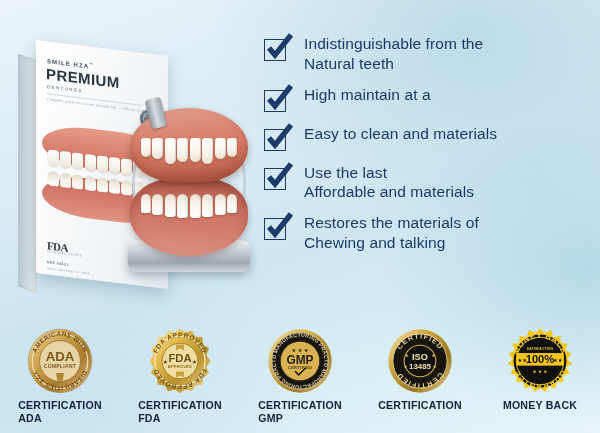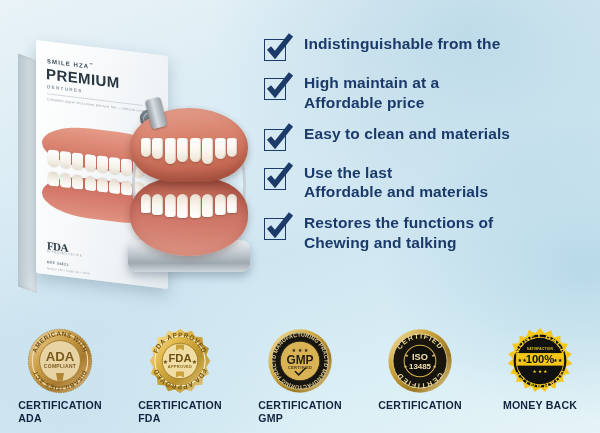--- a/index.html
+++ b/index.html
@@ -132,21 +132,21 @@
   }
 
   
   .benefits { position:absolute; left:264px; top:34px; width:330px; }
   .brow { display:flex; align-items:flex-start; margin-bottom:11px; }
   .brow:last-child { margin-bottom:0; }
   .cbox { position:relative; width:26px; height:26px; flex:0 0 26px; margin-top:2px; margin-right:14px; }
   .cbox .sq { position:absolute; left:0; top:3px; width:22px; height:22px;
               border:1.8px solid #1d3b69; background:transparent; }
   .cbox svg { position:absolute; left:1px; top:-3px; width:28px; height:28px; }
-  .btext { font-size:15.5px; line-height:1.28; font-weight:700; color:#1b3a6a;
+  .btext { font-size:15.5px; line-height:1.28; font-weight:400; color:#1b3a6a;
            letter-spacing:.1px; }
 
   
   .certs { position:absolute; left:0; right:0; top:328px; height:105px;
            display:flex; justify-content:space-around; align-items:flex-start; }
   .cert { width:118px; display:flex; flex-direction:column; align-items:center; }
   .medal { width:66px; height:66px; position:relative; }
   .cert-cap { margin-top:5px; text-align:left; font-size:10.6px; font-weight:700;
               line-height:1.24; color:#12243f; letter-spacing:.2px; }
   .medal svg { display:block; width:66px; height:66px; }
@@ -255,33 +255,33 @@
 
     <div class="brow">
       <div class="cbox">
         <div class="sq"></div>
         <svg viewBox="0 0 28 28">
             <path d="M4 15 L10 22 L26 2" fill="none" stroke="#1d3b69" stroke-width="5.4" stroke-linecap="butt" stroke-linejoin="miter"></path>
           </svg>
       </div>
       <div class="btext">
         <div>Indistinguishable from the</div>
+        <div>Natural teeth</div>
       </div>
     </div>
 
     <div class="brow">
       <div class="cbox">
         <div class="sq"></div>
         <svg viewBox="0 0 28 28">
             <path d="M4 15 L10 22 L26 2" fill="none" stroke="#1d3b69" stroke-width="5.4" stroke-linecap="butt" stroke-linejoin="miter"></path>
           </svg>
       </div>
       <div class="btext">
         <div>High maintain at a</div>
-        <div>Affordable price</div>
       </div>
     </div>
 
     <div class="brow">
       <div class="cbox">
         <div class="sq"></div>
         <svg viewBox="0 0 28 28">
             <path d="M4 15 L10 22 L26 2" fill="none" stroke="#1d3b69" stroke-width="5.4" stroke-linecap="butt" stroke-linejoin="miter"></path>
           </svg>
       </div>
@@ -304,21 +304,21 @@
     </div>
 
     <div class="brow">
       <div class="cbox">
         <div class="sq"></div>
         <svg viewBox="0 0 28 28">
             <path d="M4 15 L10 22 L26 2" fill="none" stroke="#1d3b69" stroke-width="5.4" stroke-linecap="butt" stroke-linejoin="miter"></path>
           </svg>
       </div>
       <div class="btext">
-        <div>Restores the functions of</div>
+        <div>Restores the materials of</div>
         <div>Chewing and talking</div>
       </div>
     </div>
   </div>
 
   <div class="certs">
 
     <div class="cert">
       <div class="medal">
         <svg viewBox="0 0 100 100">

